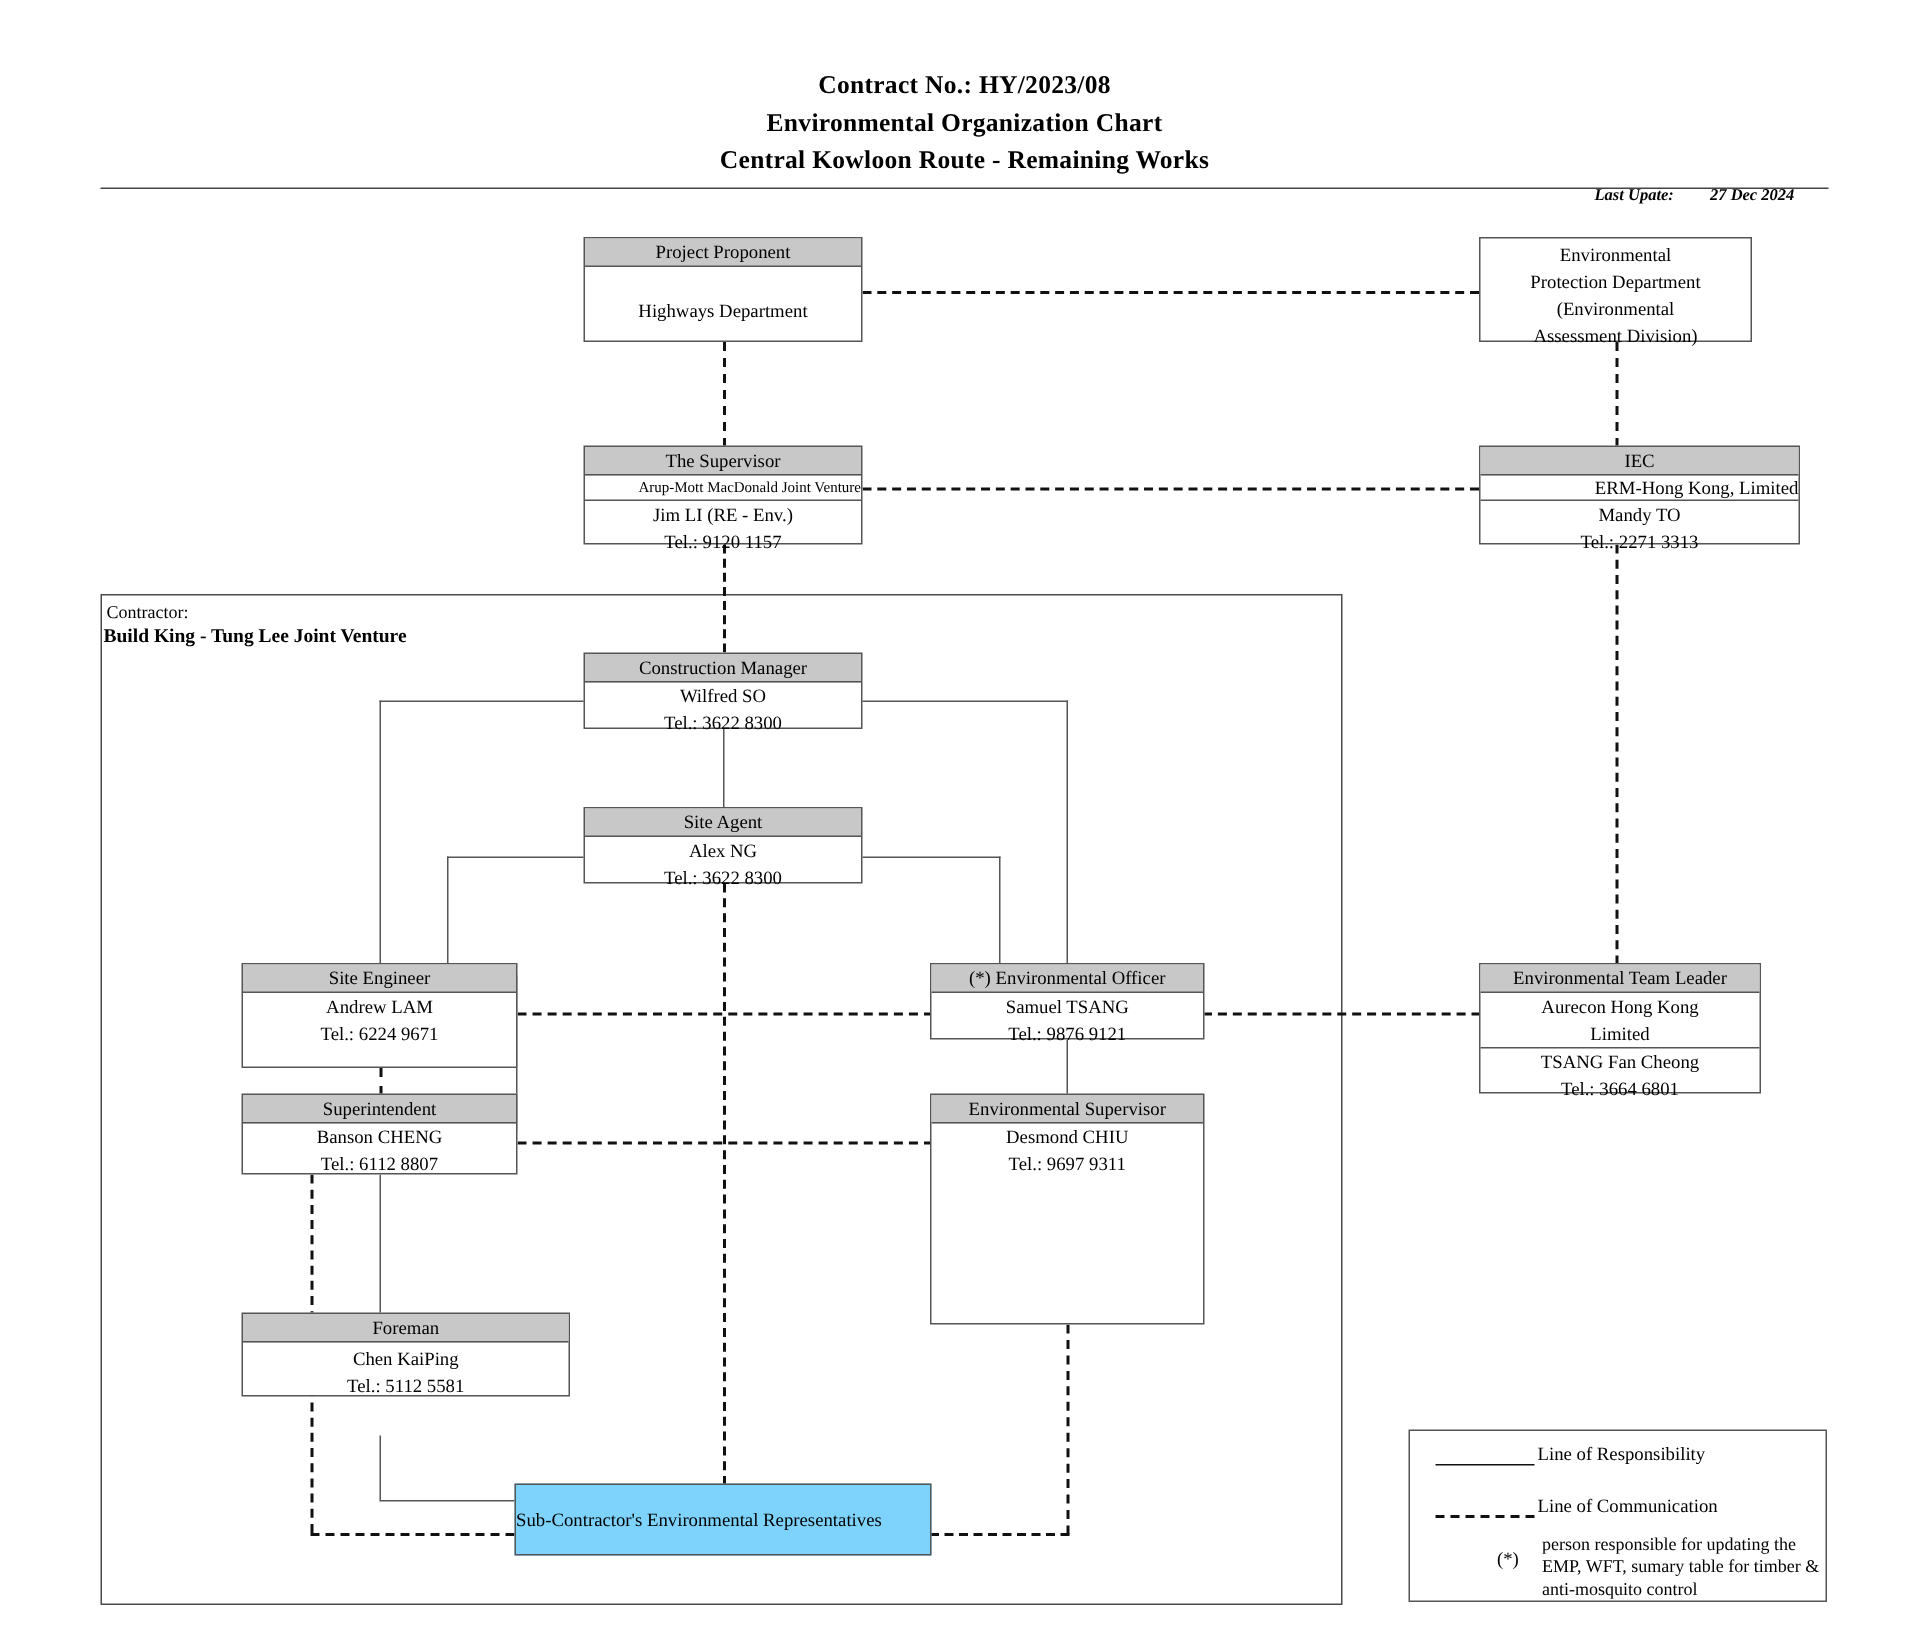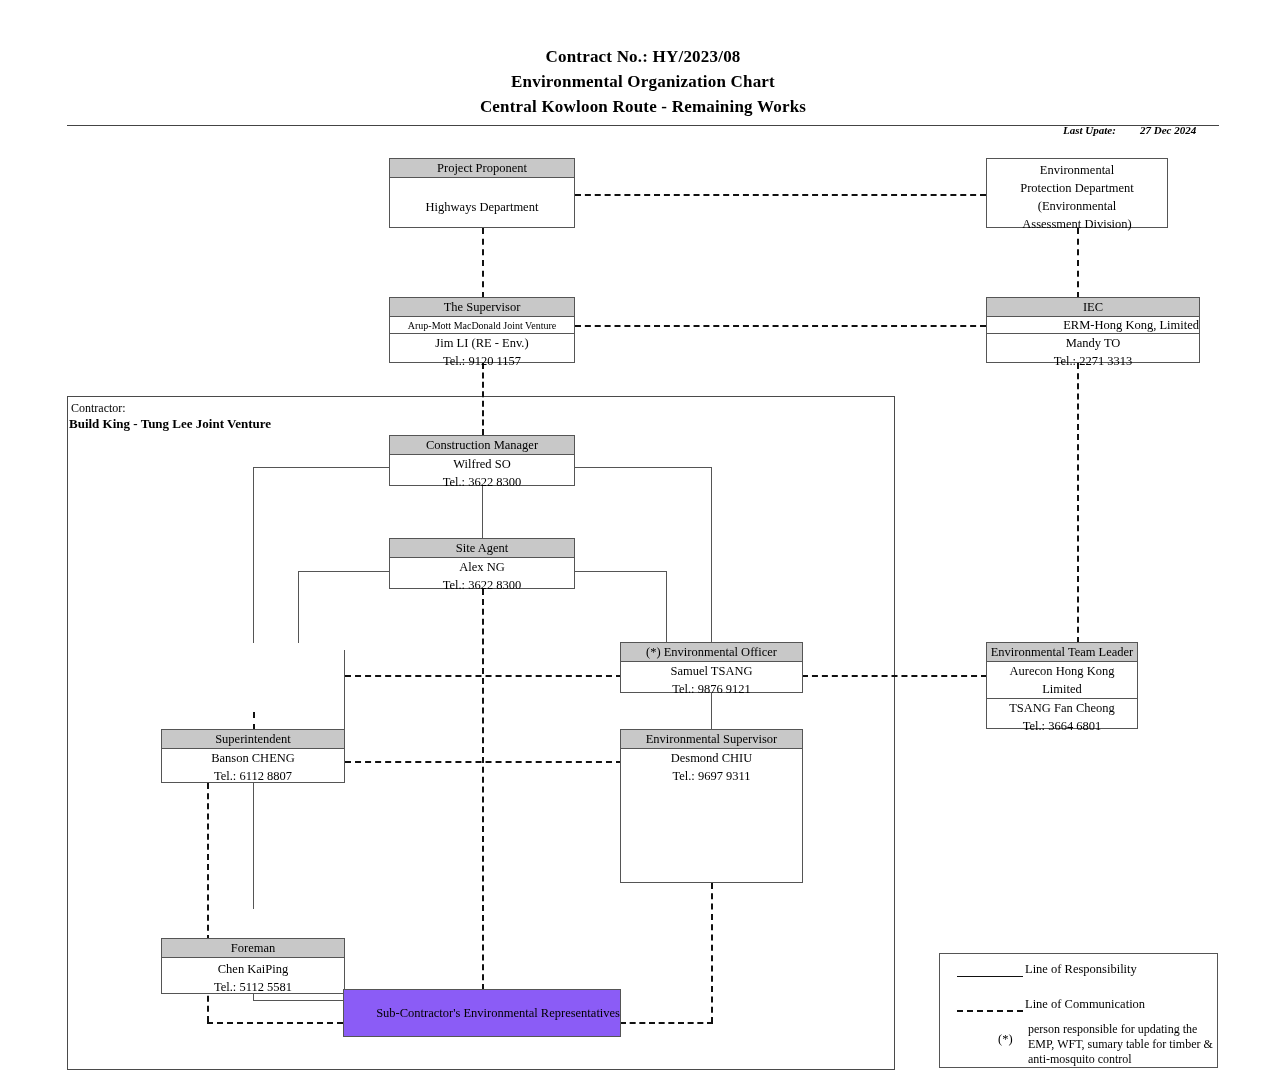--- a/index.html
+++ b/index.html
@@ -22,21 +22,21 @@
 
   
   .node{position:absolute;border:1.4px solid #555;background:#fff;box-sizing:border-box;}
   .node .hdr{background:#c8c8c8;border-bottom:1.2px solid #555;text-align:center;font-size:12.5px;line-height:18px;height:18px;overflow:hidden;}
   .node .row{text-align:center;font-size:12.5px;line-height:18px;height:18px;}
   .node .row.sep{border-bottom:1.1px solid #555;}
   .node .row.small{font-size:10px;}
   .node .pad{height:6px;}
 
   
-  .plainbox{position:absolute;border:1.2px solid #555;background:#8b5cf6;box-sizing:border-box;display:flex;align-items:center;justify-content:flex-end;}
+  .plainbox{position:absolute;border:1.2px solid #555;background:#7dd3fc;box-sizing:border-box;display:flex;align-items:center;justify-content:flex-start;}
   .plainbox .txt{font-size:12.5px;line-height:18px;text-align:center;}
 
   
   .ln-s-v{position:absolute;width:0;border-left:1.3px solid #555;}
   .ln-s-h{position:absolute;height:0;border-top:1.3px solid #555;}
   .ln-d-v{position:absolute;width:0;border-left:2.2px dashed #111;}
   .ln-d-h{position:absolute;height:0;border-top:2.2px dashed #111;}
 
   
   .legend{position:absolute;left:939px;top:953px;width:279px;height:115px;border:1.2px solid #555;background:#fff;box-sizing:border-box;}
@@ -123,21 +123,21 @@
 
   <div class="node" style="left:986px;top:158px;width:182px;height:70px;">
     <div class="row" style="margin-top:2px;">Environmental</div>
     <div class="row">Protection Department</div>
     <div class="row">(Environmental</div>
     <div class="row">Assessment Division)</div>
   </div>
 
   <div class="node" style="left:389px;top:297px;width:186px;height:66px;">
     <div class="hdr">The Supervisor</div>
-    <div class="row small sep" style="line-height:17px;height:16px;">Arup-Mott MacDonald Joint Venture</div>
+    <div class="row small sep" style="line-height:17px;height:16px;text-align:right;">Arup-Mott MacDonald Joint Venture</div>
     <div class="row">Jim LI (RE - Env.)</div>
     <div class="row">Tel.: 9120 1157</div>
   </div>
 
   <div class="node" style="left:986px;top:297px;width:214px;height:66px;">
     <div class="hdr">IEC</div>
     <div class="row sep" style="height:16px;line-height:17px;text-align:right;">ERM-Hong Kong, Limited</div>
     <div class="row">Mandy TO</div>
     <div class="row">Tel.: 2271 3313</div>
   </div>
@@ -147,48 +147,53 @@
     <div class="row">Wilfred SO</div>
     <div class="row">Tel.: 3622 8300</div>
   </div>
 
   <div class="node" style="left:389px;top:538px;width:186px;height:51px;">
     <div class="hdr">Site Agent</div>
     <div class="row">Alex NG</div>
     <div class="row">Tel.: 3622 8300</div>
   </div>
 
+  <div class="node" style="left:161px;top:642px;width:184px;height:70px;">
+    <div class="hdr">Site Engineer</div>
+    <div class="row">Andrew LAM</div>
+    <div class="row">Tel.: 6224 9671</div>
+  </div>
 
   <div class="node" style="left:620px;top:642px;width:183px;height:51px;">
     <div class="hdr">(*) Environmental Officer</div>
     <div class="row">Samuel TSANG</div>
     <div class="row">Tel.: 9876 9121</div>
   </div>
 
-  <div class="node" style="left:986px;top:642px;width:152px;height:87px;">
+  <div class="node" style="left:986px;top:642px;width:188px;height:87px;">
     <div class="hdr">Environmental Team Leader</div>
     <div class="row">Aurecon Hong Kong</div>
     <div class="row sep">Limited</div>
     <div class="row">TSANG Fan Cheong</div>
     <div class="row">Tel.: 3664 6801</div>
   </div>
 
   <div class="node" style="left:161px;top:729px;width:184px;height:54px;">
     <div class="hdr">Superintendent</div>
     <div class="row">Banson CHENG</div>
     <div class="row">Tel.: 6112 8807</div>
   </div>
 
   <div class="node" style="left:620px;top:729px;width:183px;height:154px;">
     <div class="hdr">Environmental Supervisor</div>
     <div class="row">Desmond CHIU</div>
     <div class="row">Tel.: 9697 9311</div>
   </div>
 
-  <div class="node" style="left:161px;top:938px;width:184px;height:56px;">
+  <div class="node" style="left:161px;top:875px;width:219px;height:56px;">
     <div class="hdr">Foreman</div>
     <div class="row" style="margin-top:2px;">Chen KaiPing</div>
     <div class="row">Tel.: 5112 5581</div>
   </div>
 
   <div class="plainbox" style="left:343px;top:989px;width:278px;height:48px;">
     <div class="txt">Sub-Contractor's Environmental Representatives</div>
   </div>
 
   <div class="legend"></div>

